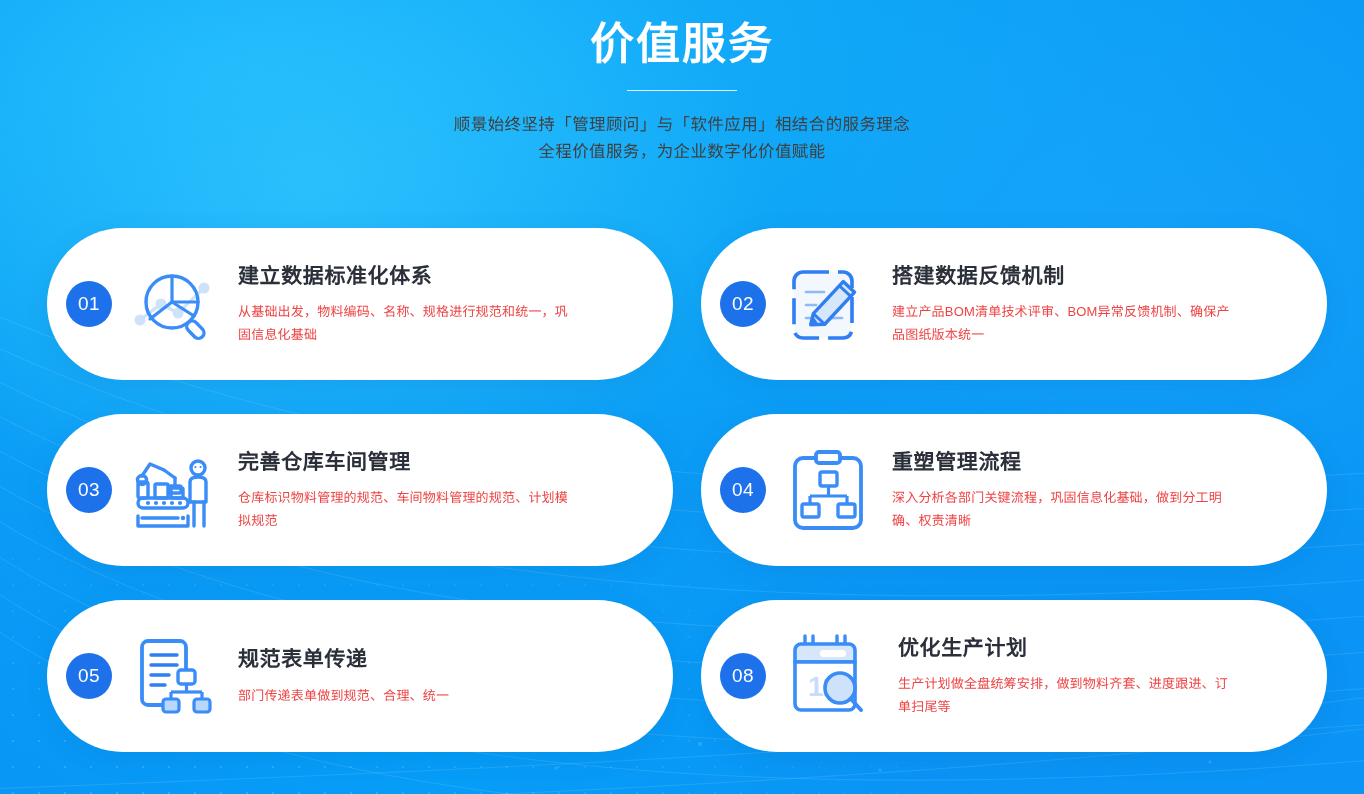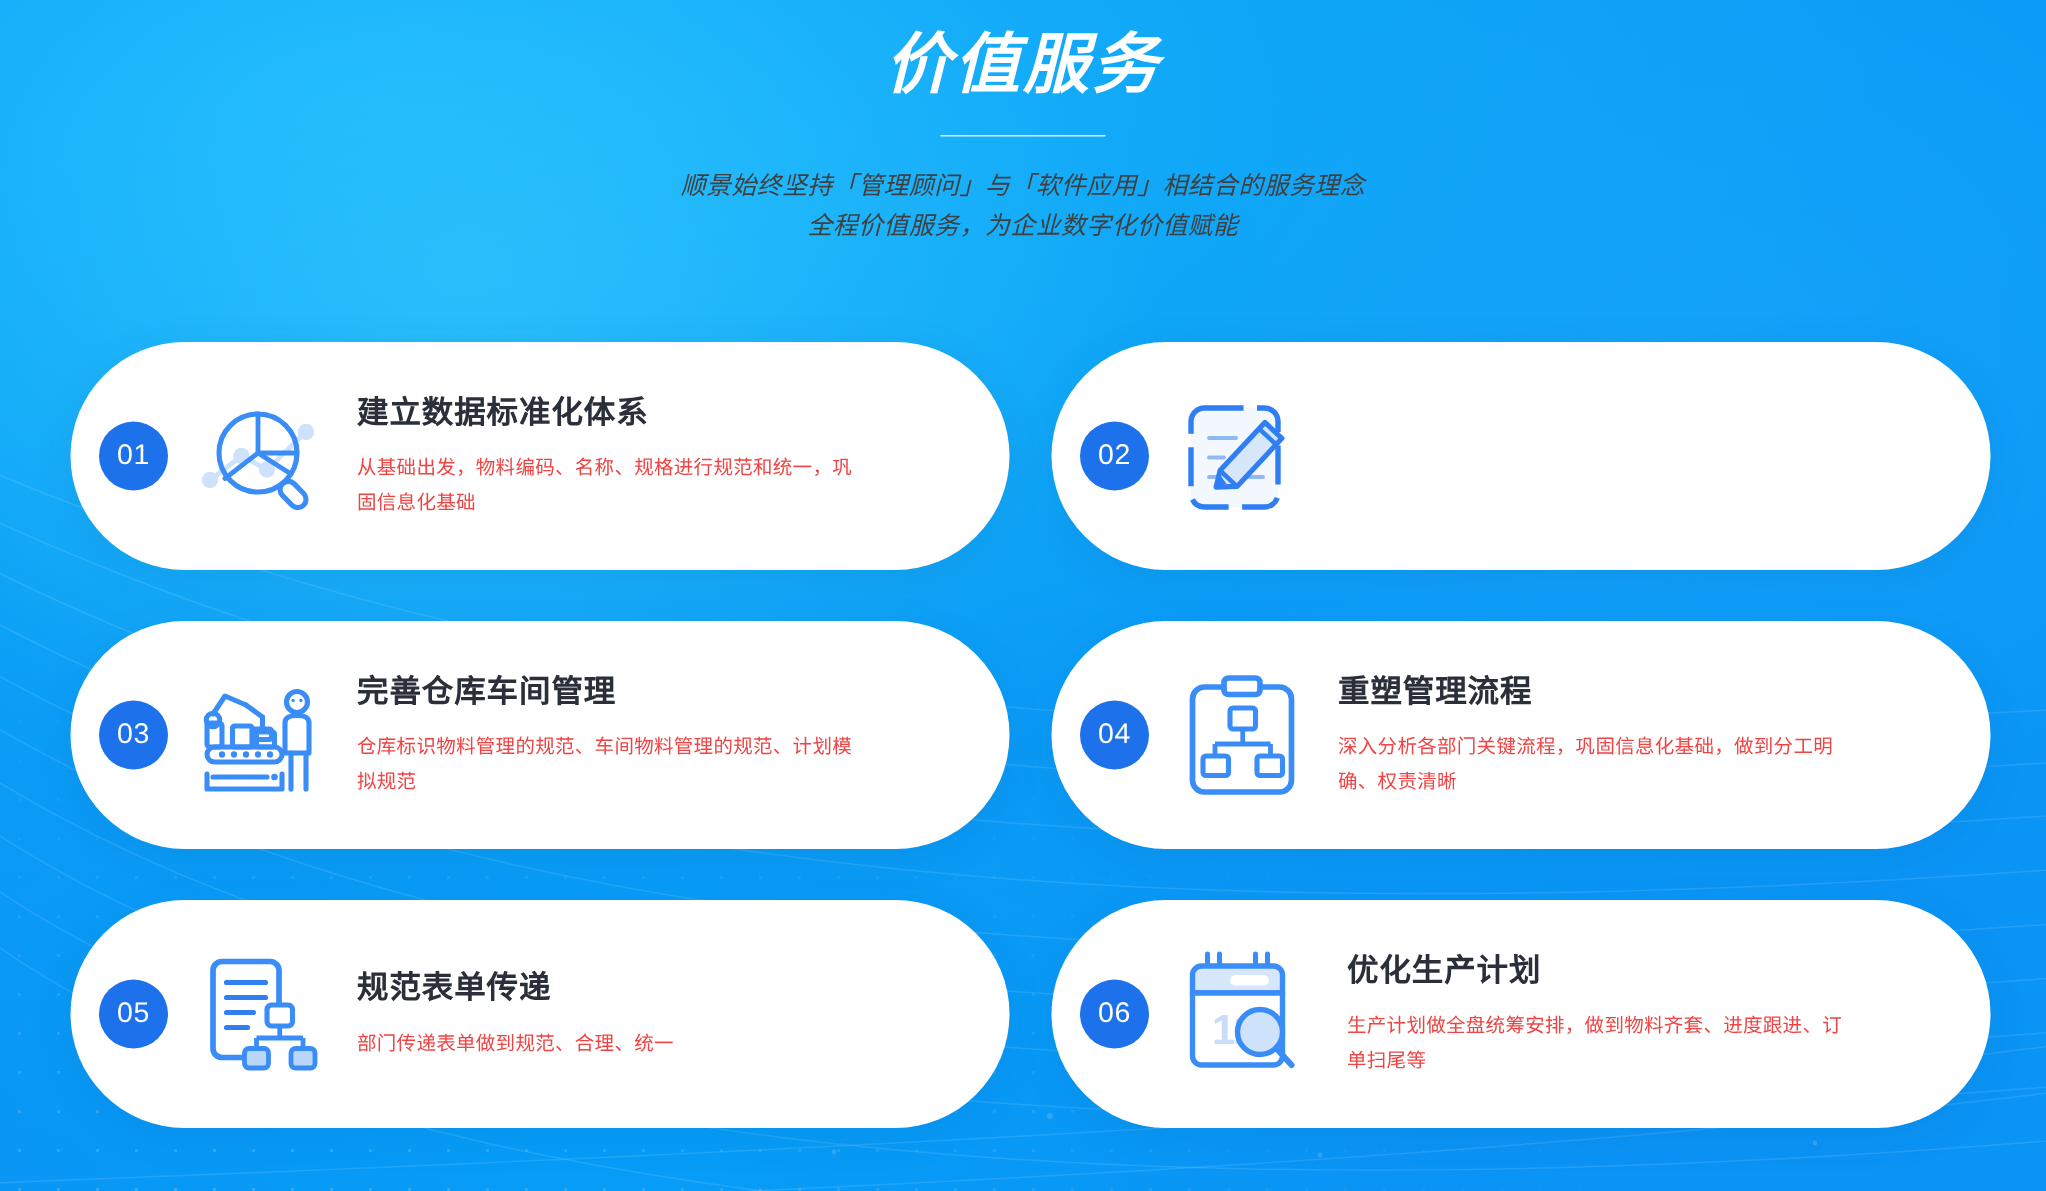--- a/index.html
+++ b/index.html
@@ -68,21 +68,20 @@
     mask-image: radial-gradient(120% 75% at 10% 100%, #000 0%, transparent 62%);
   }
 
   
   .header {
     position: absolute;
     left: 0; right: 0;
     top: 0;
     text-align: center;
     z-index: 3;
-    font-style: italic;
   }
   .page-title {
     margin-top: 14px;
     font-size: 44px;
     line-height: 1.35;
     font-weight: 700;
     color: #ffffff;
     letter-spacing: 2px;
   }
   .title-divider {
@@ -267,20 +266,24 @@
           <path d="M46,60 L60,60"></path>
         </g>
         <g transform="rotate(-2 50 46)">
           <path d="M28,66 L31,55 L62,24 L73,35 L42,66 Z" fill="#d6e6fb" stroke="#2f7ef2" stroke-width="3.4" stroke-linejoin="round"></path>
           <path d="M31,55 L42,66" stroke="#2f7ef2" stroke-width="3"></path>
           <path d="M58,28 L69,39" stroke="#2f7ef2" stroke-width="3"></path>
           <path d="M28,66 L35,64 L31,58 Z" fill="#2f7ef2"></path>
         </g>
       </svg>
     </div>
+    <div class="card-text">
+      <div class="card-title">搭建数据反馈机制</div>
+      <div class="card-desc">建立产品BOM清单技术评审、BOM异常反馈机制、确保产品图纸版本统一</div>
+    </div>
   </div>
 
   <div class="card c3">
     <div class="badge">03</div>
     <div class="card-icon">
       <svg width="92" height="92" viewBox="0 0 92 92" fill="none">
         <g stroke="#3a8cf7" stroke-width="3.4" stroke-linecap="round" stroke-linejoin="round" fill="none">
           <path d="M14,32 L22,20 L36,26"></path>
           <path d="M36,26 L47,34"></path>
           <circle cx="14" cy="36" r="4.5"></circle>
@@ -360,21 +363,21 @@
         <rect x="66" y="69" width="16" height="13" rx="3" fill="#b9d6fb" stroke="#3a8cf7" stroke-width="3.2"></rect>
       </svg>
     </div>
     <div class="card-text">
       <div class="card-title">规范表单传递</div>
       <div class="card-desc">部门传递表单做到规范、合理、统一</div>
     </div>
   </div>
 
   <div class="card c6">
-    <div class="badge">06</div>
+    <div class="badge">08</div>
     <div class="card-icon">
       <svg width="92" height="92" viewBox="0 0 92 92" fill="none">
         <g stroke="#3a8cf7" stroke-width="3.4" stroke-linecap="round">
           <path d="M23,6 L23,18"></path>
           <path d="M31,6 L31,18"></path>
           <path d="M55,6 L55,18"></path>
           <path d="M63,6 L63,18"></path>
         </g>
         <path d="M13,20 a6,6 0 0 1 6,-6 h48 a6,6 0 0 1 6,6 v12 H13 Z" fill="#d6e6fb" stroke="#3a8cf7" stroke-width="3.6" stroke-linejoin="round"></path>
         <rect x="38" y="20" width="26" height="7" rx="3.5" fill="#ffffff"></rect>

